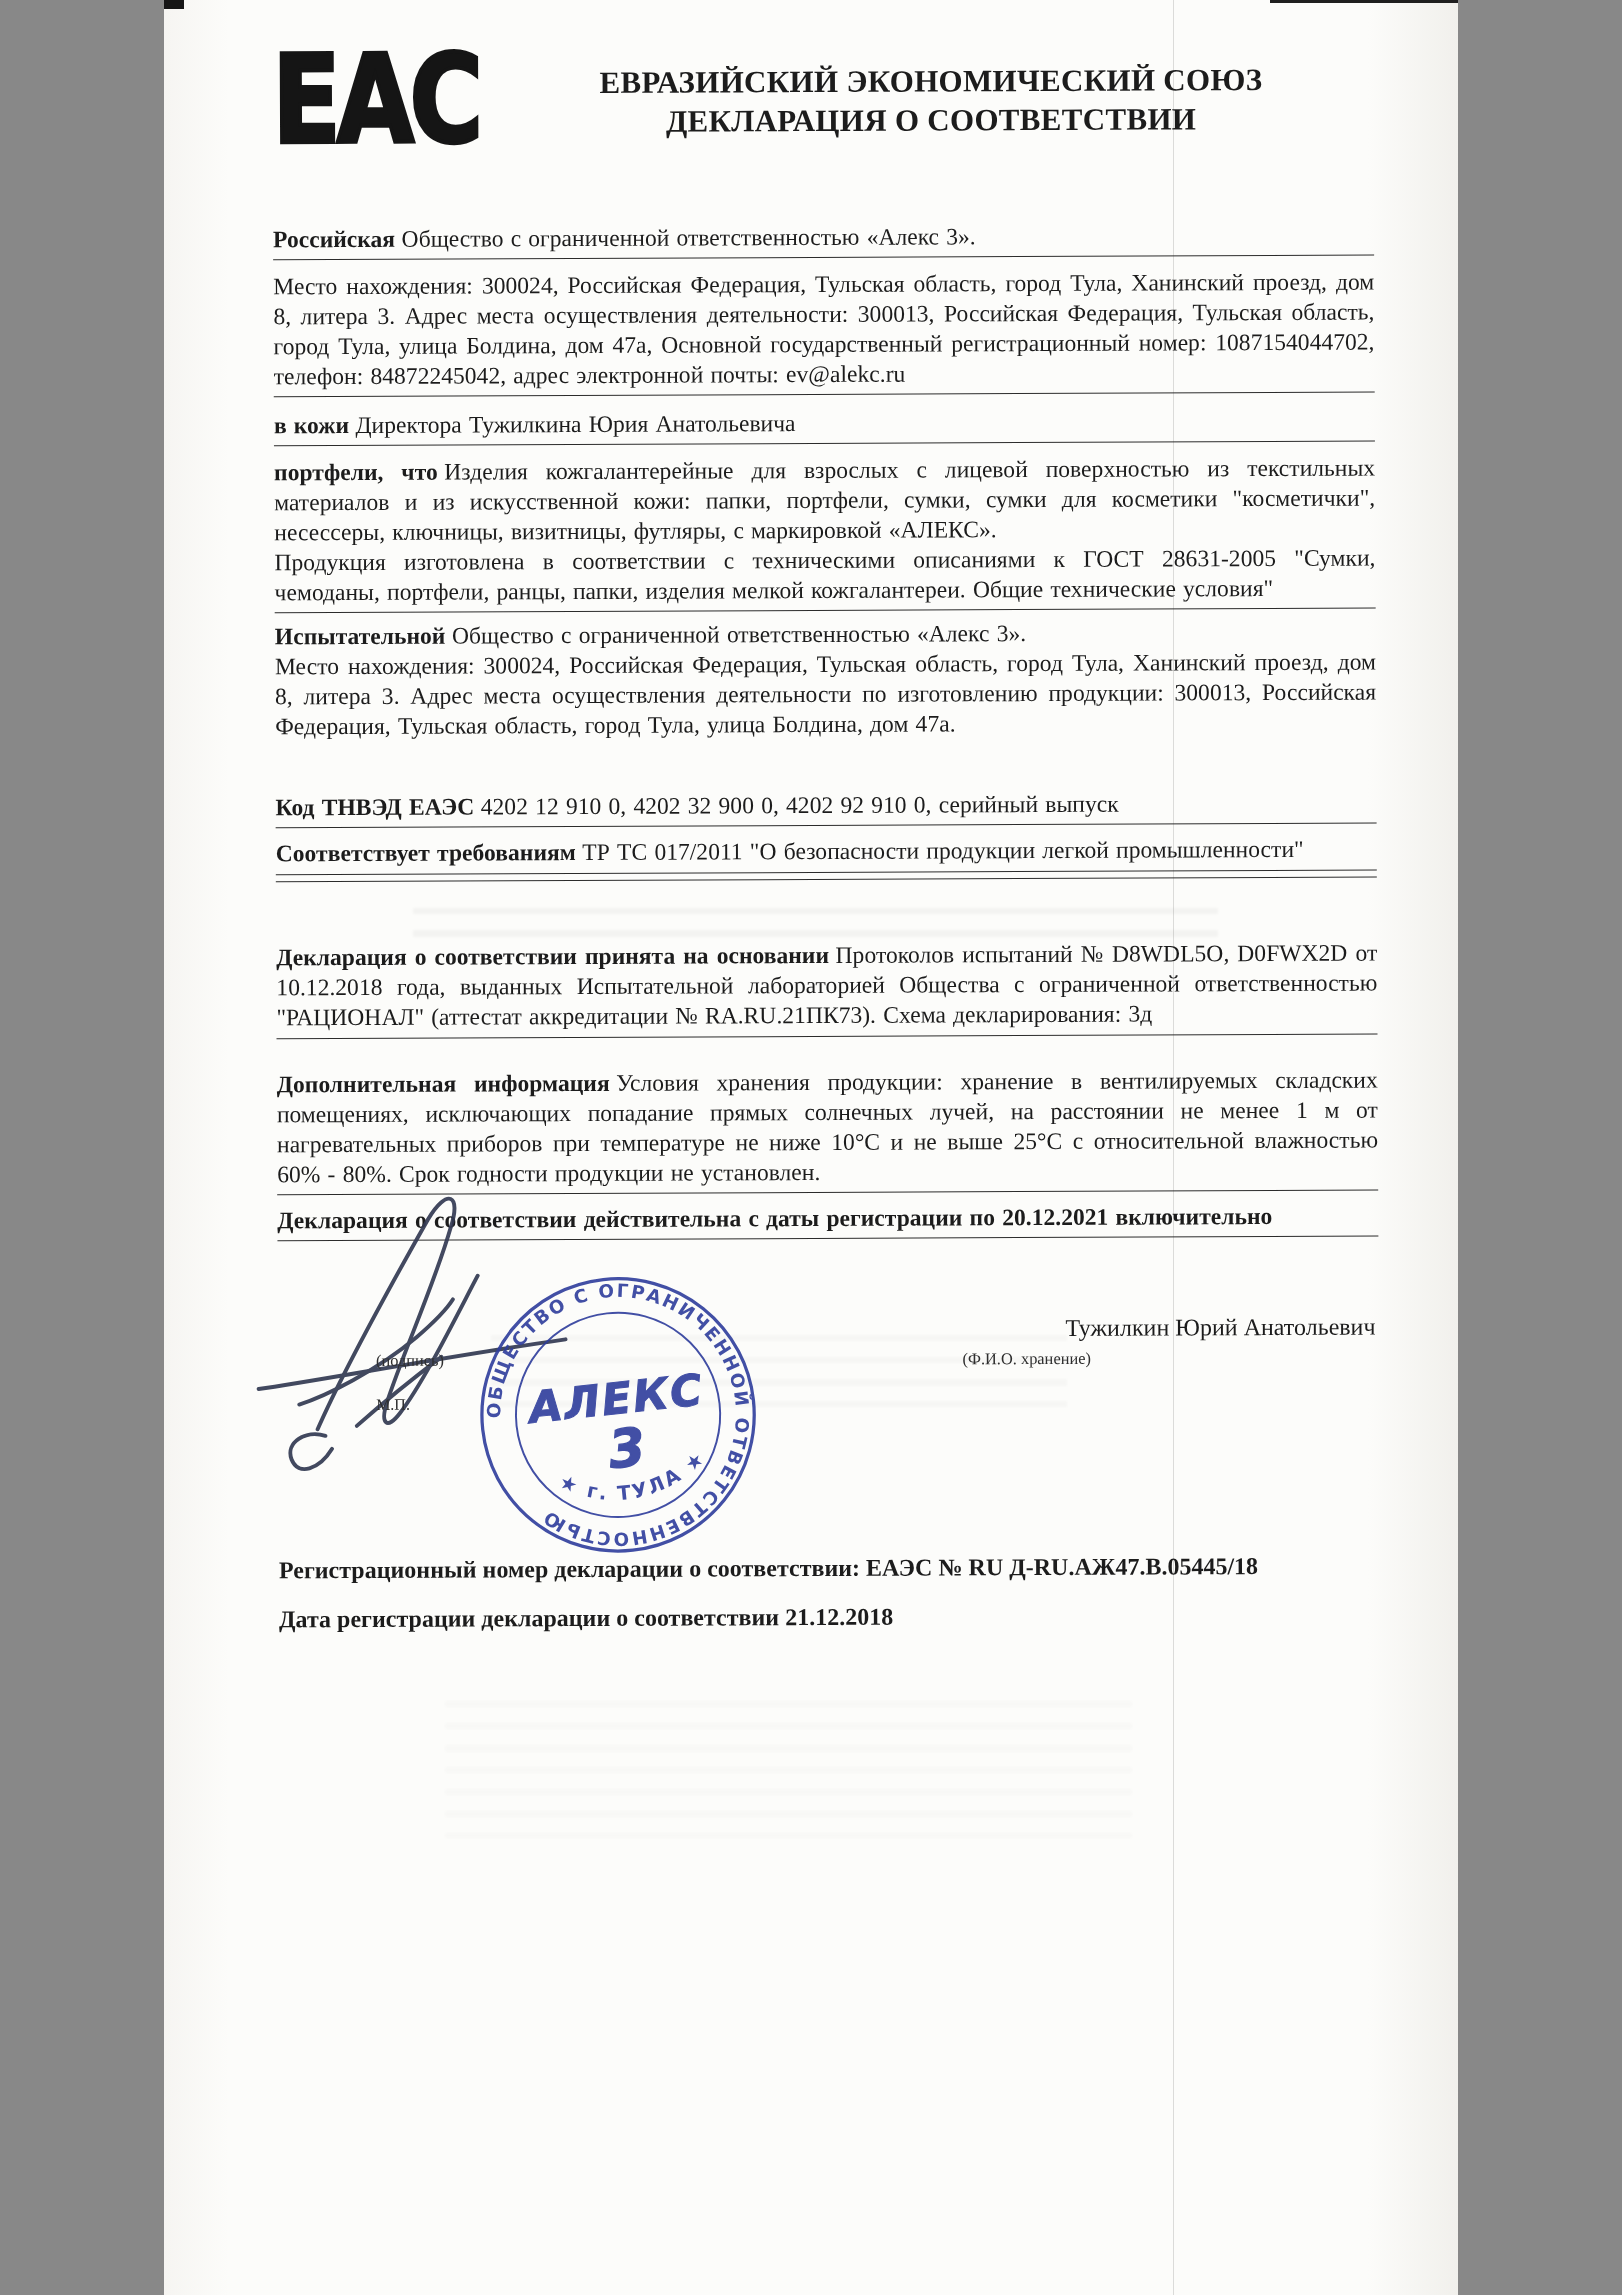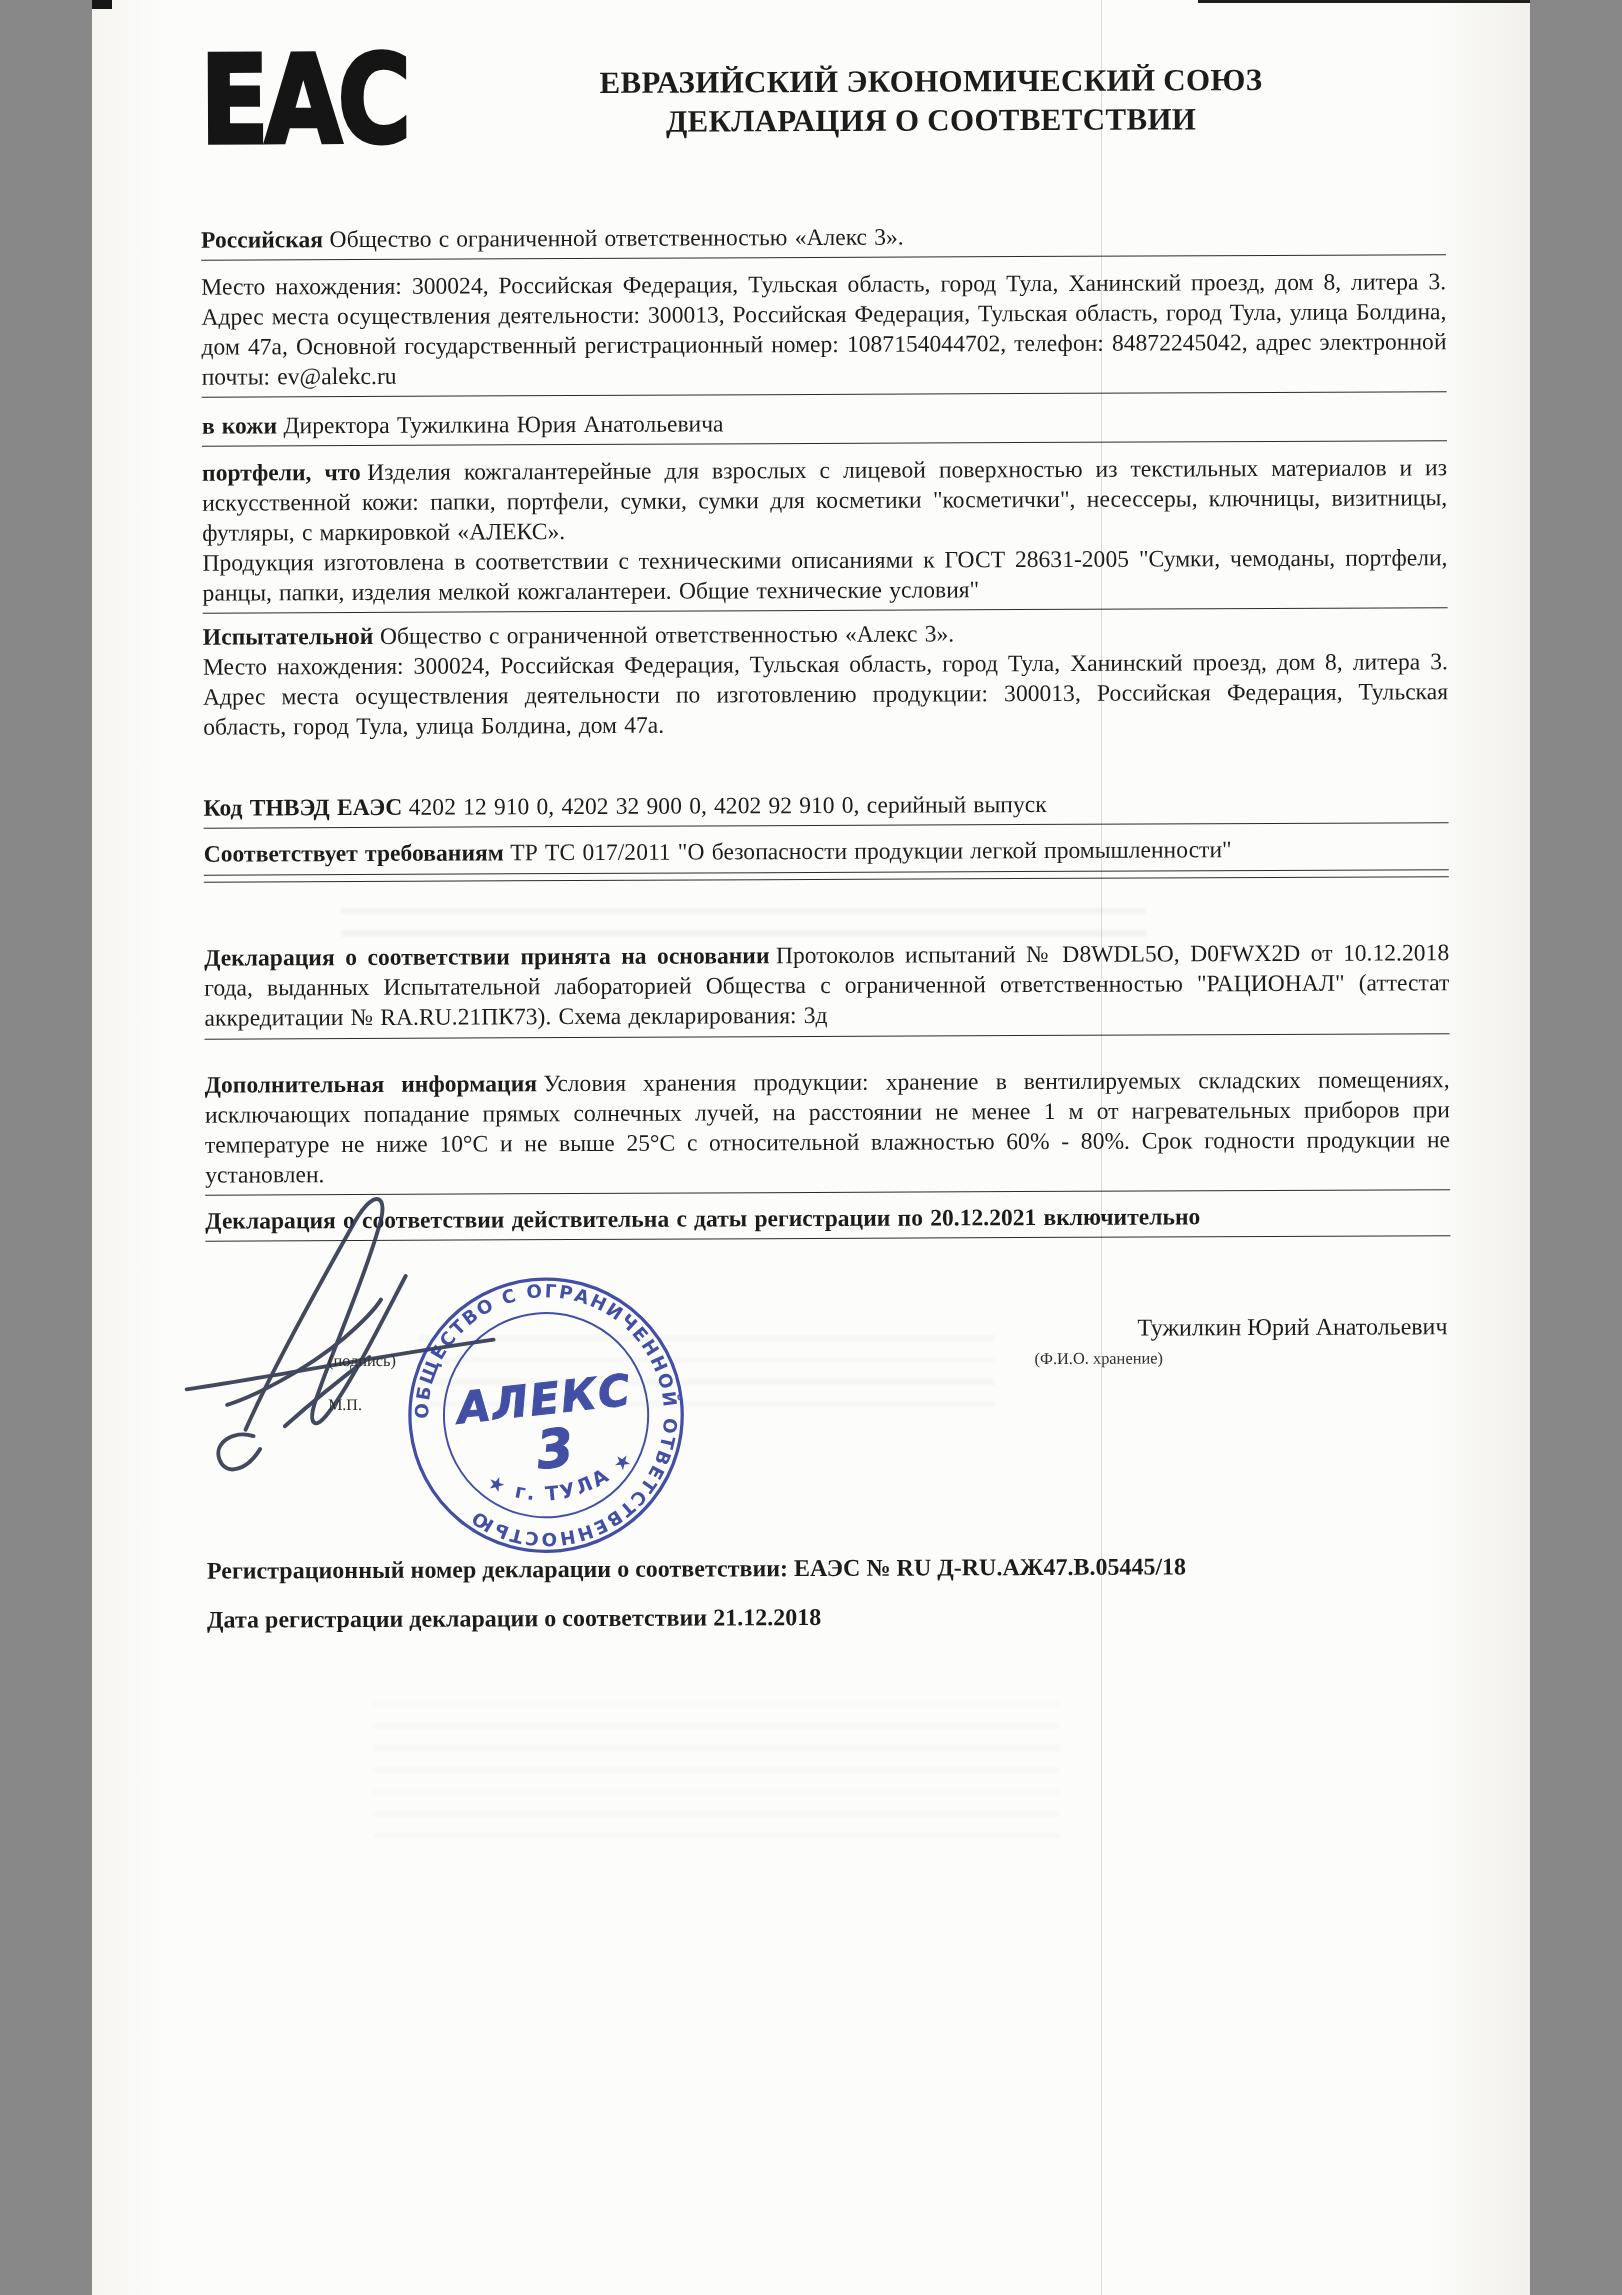--- a/index.html
+++ b/index.html
@@ -1,20 +1,20 @@
 <!DOCTYPE html>
 <html style="font-size:10.5px"><head>
 <meta charset="utf-8">
 <style>
   * { box-sizing: border-box; }
   html, body { margin: 0; padding: 0; }
   body { background: #888; }
   .page {
     position: relative;
-    width: 1438px;
+    width: 1294px;
     height: 2295px;
     margin: 0 auto;
     background: linear-gradient(90deg, #f6f5f2 0%, #fcfcfa 5%, #fcfcfa 93%, #f1f0ec 100%);
     font-family: "Liberation Serif", serif;
     color: #1c1c1c;
     overflow: hidden;
   }
   .content {
     position: relative;
     padding: 0 85px 0 108px;
@@ -60,21 +60,21 @@
   .m-declares    { margin-top: 10.5px; }
   .m-manuf       { margin-top: 7.9px; }
   .m-tnved       { margin-top: 51px; }
   .m-compl       { margin-top: 10.5px; }
   .m-basis       { margin-top: 60px; }
   .m-addinfo     { margin-top: 30px; }
   .m-validity    { margin-top: 10.5px; font-weight: bold; }
   
   .sign-area { position: relative; height: 296px; margin-top: 11.8px; }
   .sig-svg { position: absolute; left: -59px; top: -131px; }
-  .caption { font-size: 16.4px; color: #2e2e2e; margin-left: 24px; }
+  .caption { font-size: 16.4px; color: #2e2e2e; }
   .sig-caption { position: absolute; left: 98px; top: 98px; }
   .mp-caption  { position: absolute; left: 98px; top: 143px; font-size: 16px; }
   .stamp-wrap  { position: absolute; left: 196px; top: 18.3px; transform: rotate(-6deg); opacity: 0.9; }
   .fio-name    { position: absolute; right: 3.3px; top: 65px; font-size: 24px; }
   .fio-caption { position: absolute; right: 288px; top: 99px; }
   
   .footer-line { font-size: 24px; font-weight: bold; margin: 0; }
   .f-regnum  { margin-top: 7.9px; }
   .f-regdate { margin-top: 22px; }
   

